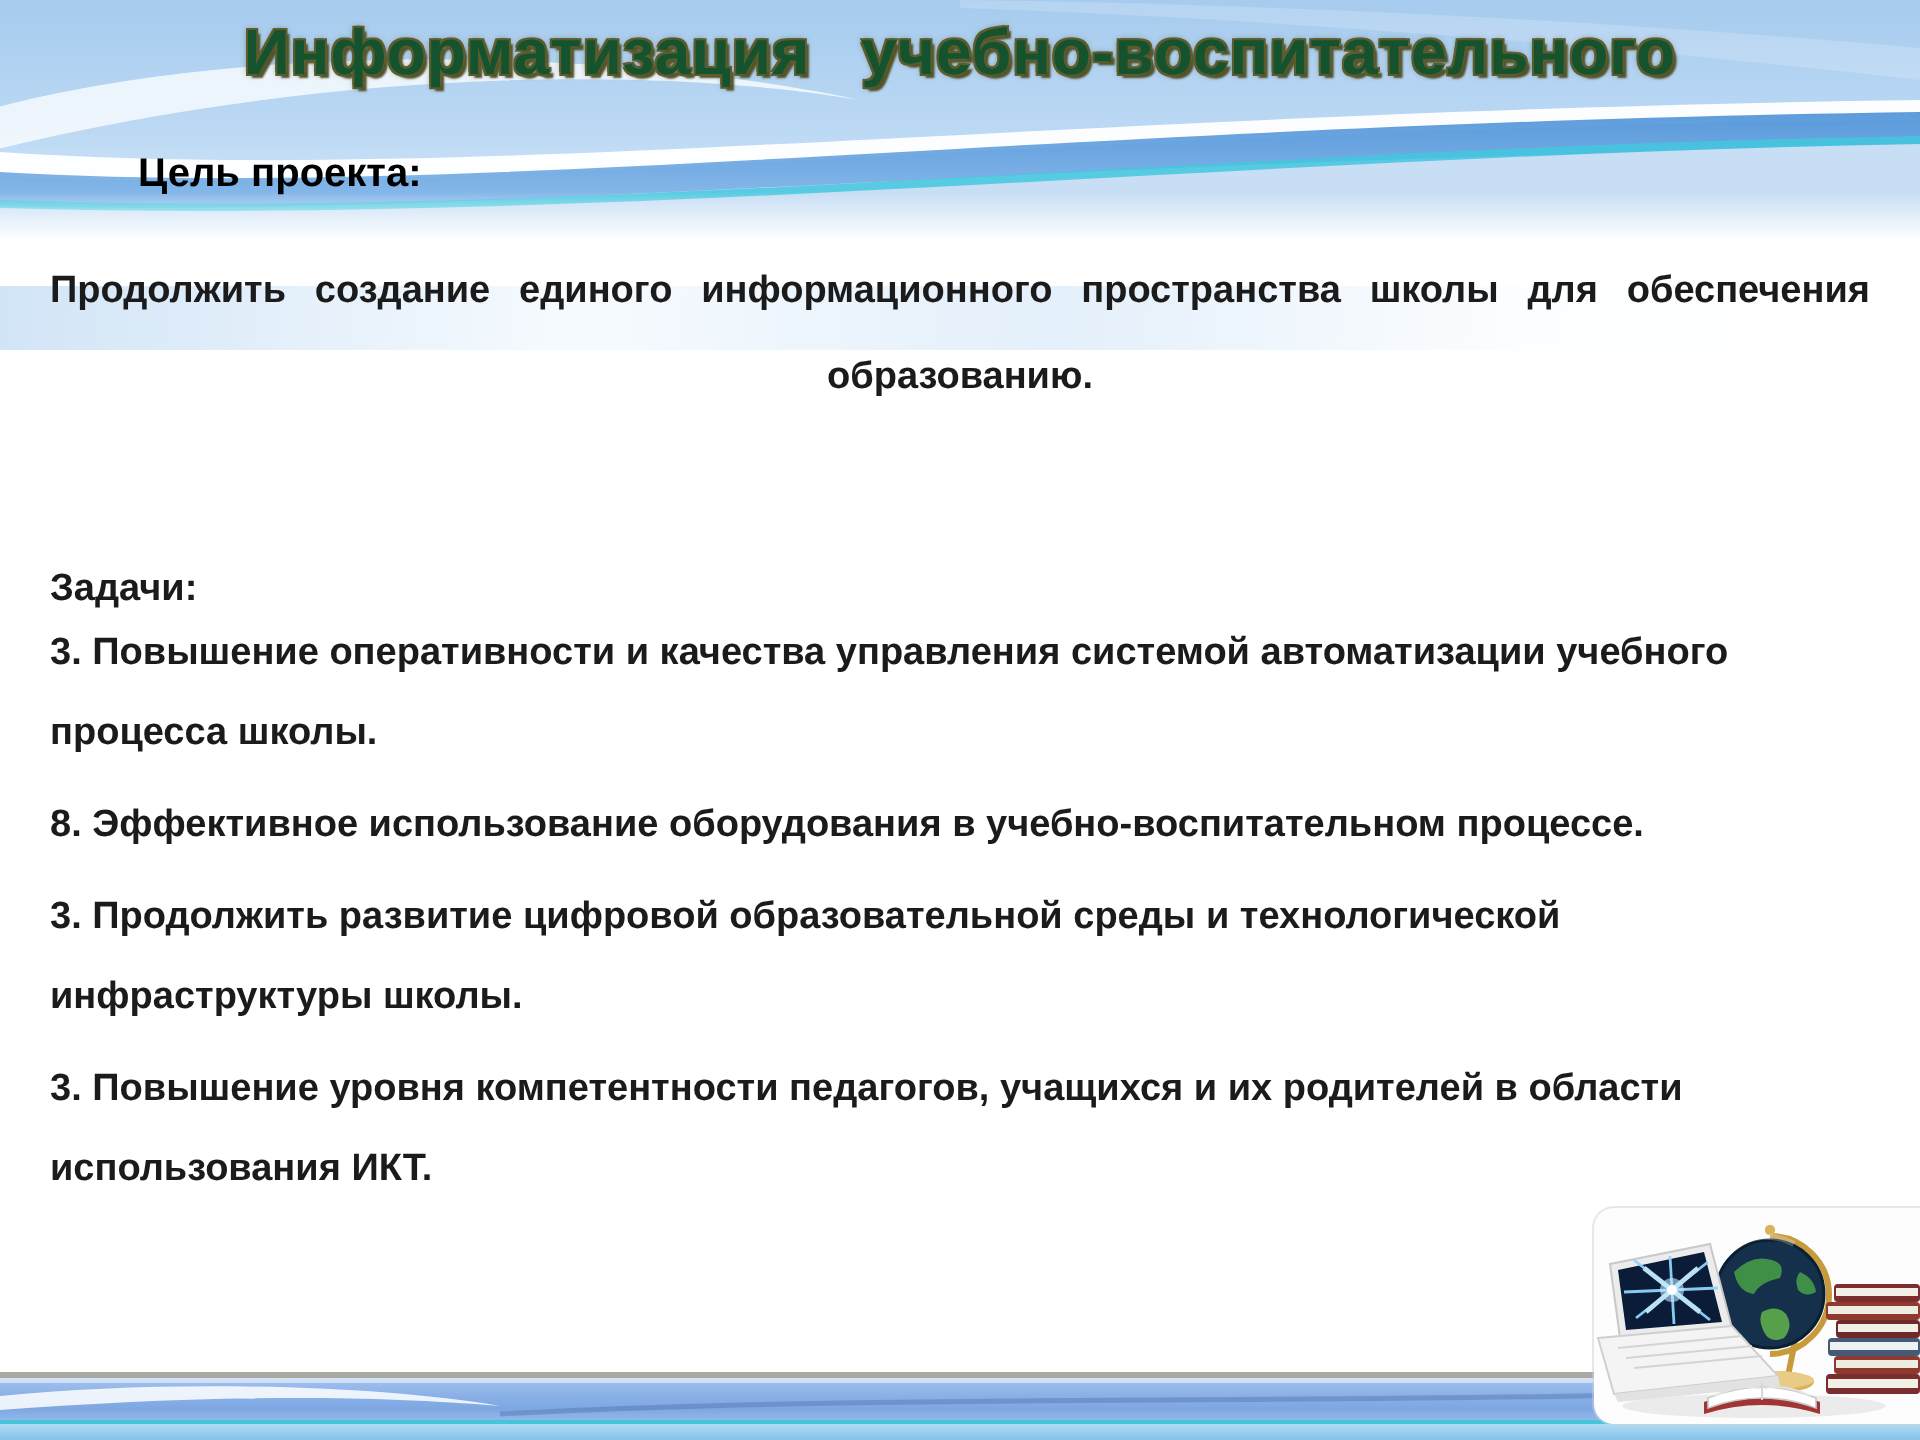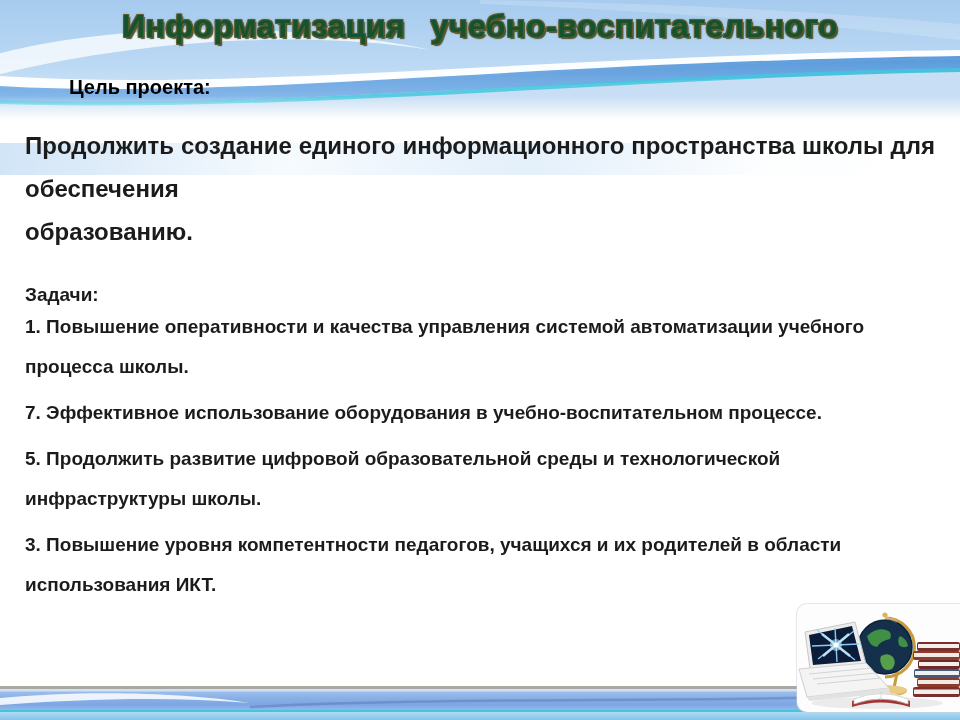--- a/index.html
+++ b/index.html
@@ -33,22 +33,22 @@
     font-size:20px; line-height:26px; color:#000000;margin-left:44px;
   }
 
   
   .content-streak {
     position:absolute; left:0; top:143px; width:960px; height:32px; z-index:0;
     background: linear-gradient(94deg,
       rgba(164,202,238,.50) 0%, rgba(220,238,252,.25) 30%,
       rgba(186,216,244,.40) 55%, rgba(240,248,254,.15) 80%, rgba(255,255,255,0) 100%);
   }
-  .goal-text { position:absolute; left:25px; top:124px; width:910px; z-index:2; font-size:24px; }
-  .goal-line { line-height:43px; white-space:nowrap; }
+  .goal-text { position:absolute; left:25px; top:124px; width:910px; z-index:2; font-size:19px; }
+  .goal-line { line-height:43px; white-space:nowrap;text-align:center; }
   .goal-line.just { white-space:normal; text-align:justify; text-align-last:justify; }
 
   .tasks-label { position:absolute; left:25px; top:275px; z-index:2; font-size:19px; line-height:40px; }
   .tasks-list  { position:absolute; left:25px; top:307px; width:890px; z-index:2; font-size:19px; }
   .task-item   { line-height:40px; margin-bottom:6px; white-space:pre-line; }
 
   
   .footer-grayline { position:absolute; left:0; top:686px; width:960px; height:3px; background:#a9a9a2; z-index:1; }
   .footer-band {
     position:absolute; left:0; top:689px; width:960px; height:22px; z-index:1;
@@ -116,24 +116,24 @@
 
   <div class="content-streak"></div>
 
   <div class="goal-text">
     <div class="goal-line just">Продолжить создание единого информационного пространства школы для обеспечения</div>
     <div class="goal-line">образованию.</div>
   </div>
 
   <div class="tasks-label">Задачи:</div>
   <div class="tasks-list">
-    <div class="task-item">1. Повышение оперативности и качества управления системой автоматизации учебного
+    <div class="task-item">3. Повышение оперативности и качества управления системой автоматизации учебного
 процесса школы.</div>
-    <div class="task-item">7. Эффективное использование оборудования в учебно-воспитательном процессе.</div>
-    <div class="task-item">5. Продолжить развитие цифровой образовательной среды и технологической
+    <div class="task-item">8. Эффективное использование оборудования в учебно-воспитательном процессе.</div>
+    <div class="task-item">3. Продолжить развитие цифровой образовательной среды и технологической
 инфраструктуры школы.</div>
     <div class="task-item">3. Повышение уровня компетентности педагогов, учащихся и их родителей в области
 использования ИКТ.</div>
   </div>
 
   <div class="footer-grayline"></div>
   <div class="footer-band">
     <svg width="960" height="22" viewBox="0 0 960 22" preserveAspectRatio="none">
       <path d="M0,9 C80,1 185,3 250,14 C170,7 80,10 0,16 Z" fill="#ffffff" opacity="0.85"></path>
       <path d="M250,18 C480,6 720,16 960,3" stroke="rgba(70,100,160,0.35)" stroke-width="2.5" fill="none"></path>

